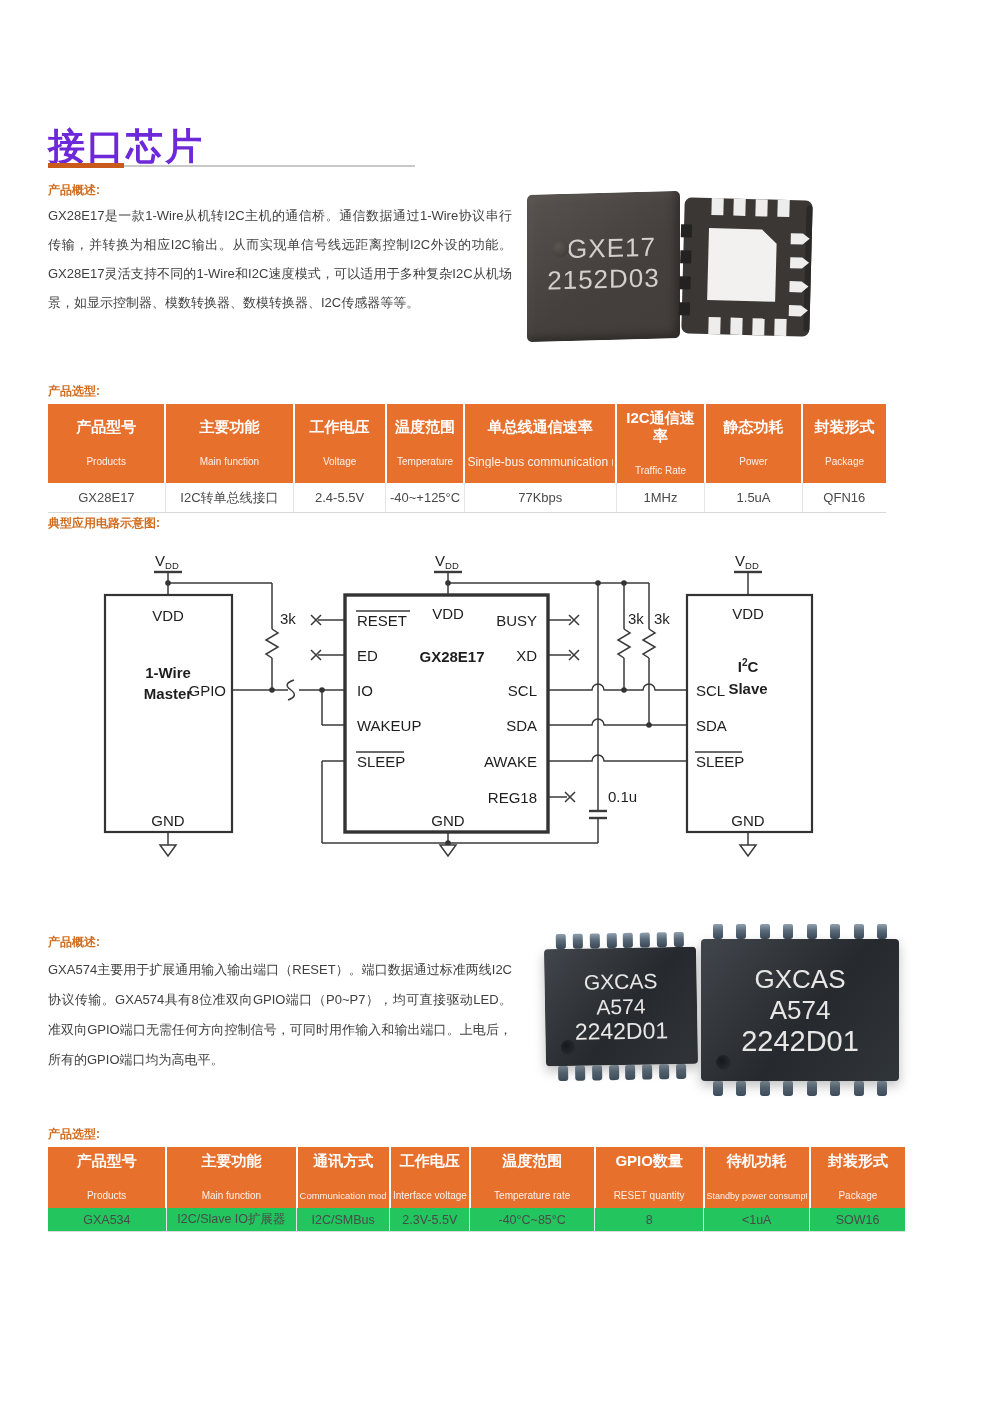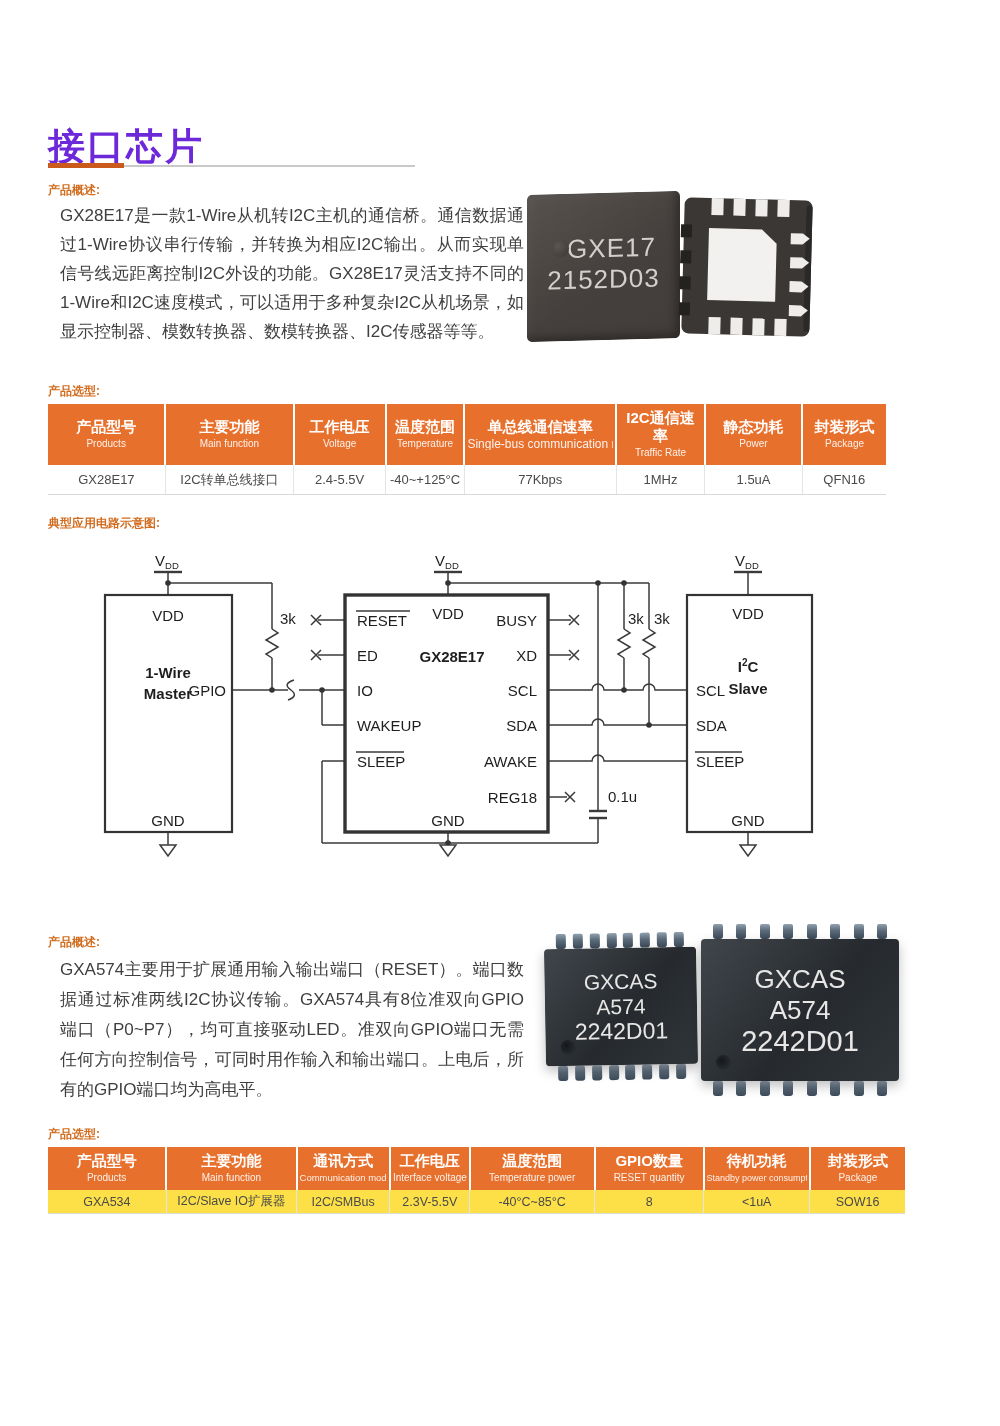--- a/index.html
+++ b/index.html
@@ -14,48 +14,48 @@
     color:#6d28d9;letter-spacing:2px;line-height:38px;
   }
   .title-rule{position:absolute;left:122px;top:165px;width:293px;height:2px;background:#c9c9c9;}
   .title-rule-accent{position:absolute;left:48px;top:163px;width:76px;height:5px;background:#C95A1C;}
   
   .sec-label{
     position:absolute;left:48px;font-size:12px;font-weight:bold;color:#D26C1E;
   }
   
   .para{
-    position:absolute;left:60px;width:464px;font-size:17px;color:#3f3f3f;
+    position:absolute;left:48px;width:464px;font-size:13px;color:#3f3f3f;
     text-align:justify;
   }
   .para1{top:201px;line-height:29px;}
   .para2{top:955px;line-height:30px;}
   
   table.sel{
     position:absolute;left:48px;border-collapse:collapse;table-layout:fixed;
   }
   table.t1{top:404px;width:838px;}
   table.t2{top:1147px;width:857px;}
   table.sel th{
     background:#E8702D;color:#fff;text-align:center;vertical-align:middle;
     border-right:2px solid #ffffff;padding:5px 2px 6px 2px;
   }
   table.sel th:last-child{border-right:none;}
   table.t1 th{height:35px;}
   table.t2 th{height:31px;}
   .th-zh{font-size:15px;font-weight:bold;line-height:18px;}
-  .th-en{font-size:10px;font-weight:normal;color:rgba(255,255,255,0.9);line-height:12px;margin-top:2px;white-space:nowrap;overflow:hidden;}
+  .th-en{font-size:10px;font-weight:normal;color:rgba(255,255,255,0.9);line-height:12px;margin-top:20px;white-space:nowrap;overflow:hidden;}
   table.sel td{
     text-align:center;vertical-align:middle;font-size:13px;color:#4a4a4a;
     border-right:1px solid #e4e4e4;border-bottom:1px solid #d8d8d8;background:#fff;
   }
   table.sel td:last-child{border-right:none;text-align:center;}
   table.t1 td{height:27px;}
   table.t2 td{height:21px;font-size:12.5px;}
-  table.t2 tr.alt td{background:#fde047;border-bottom:1px solid #dcdcdc;}
+  table.t2 tr.alt td{background:#22c55e;border-bottom:1px solid #dcdcdc;}
   
   .qfn-top{
     position:absolute;left:527px;top:193px;width:153px;height:147px;border-radius:5px;
     background:linear-gradient(145deg,#57524e 0%,#45403d 55%,#423d3a 100%);
     background-color:#46423f;
     transform:rotate(-1.5deg) skewX(-1.5deg);
     box-shadow:inset -4px -4px 10px rgba(0,0,0,0.35), inset 3px 3px 8px rgba(255,255,255,0.06);
   }
   .qfn-top .mark{
     margin-top:40px;text-align:center;color:#d2cfcc;font-size:26px;line-height:31px;letter-spacing:1px;
@@ -423,21 +423,21 @@
       <th>
           <div class="th-zh">通讯方式</div>
           <div class="th-en" style="font-size:9.5px">Communication mode</div>
         </th>
       <th>
           <div class="th-zh">工作电压</div>
           <div class="th-en" style="font-size:10px">Interface voltage</div>
         </th>
       <th>
           <div class="th-zh">温度范围</div>
-          <div class="th-en">Temperature power</div>
+          <div class="th-en">Temperature rate</div>
         </th>
       <th>
           <div class="th-zh">GPIO数量</div>
           <div class="th-en">RESET quantity</div>
         </th>
       <th>
           <div class="th-zh">待机功耗</div>
           <div class="th-en" style="font-size:9px">Standby power consumption</div>
         </th>
       <th>

